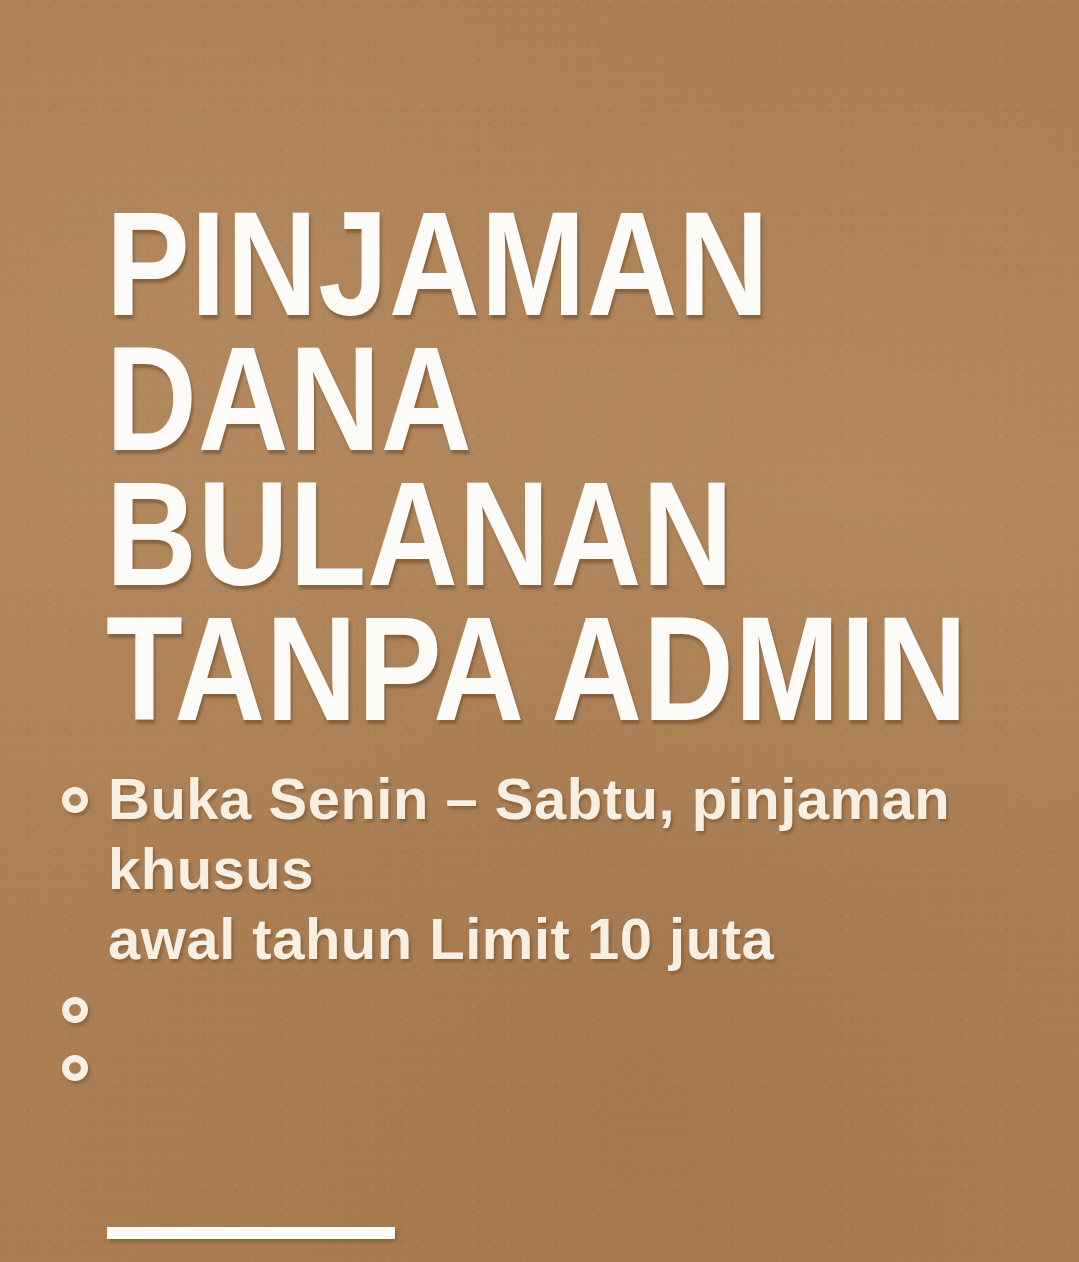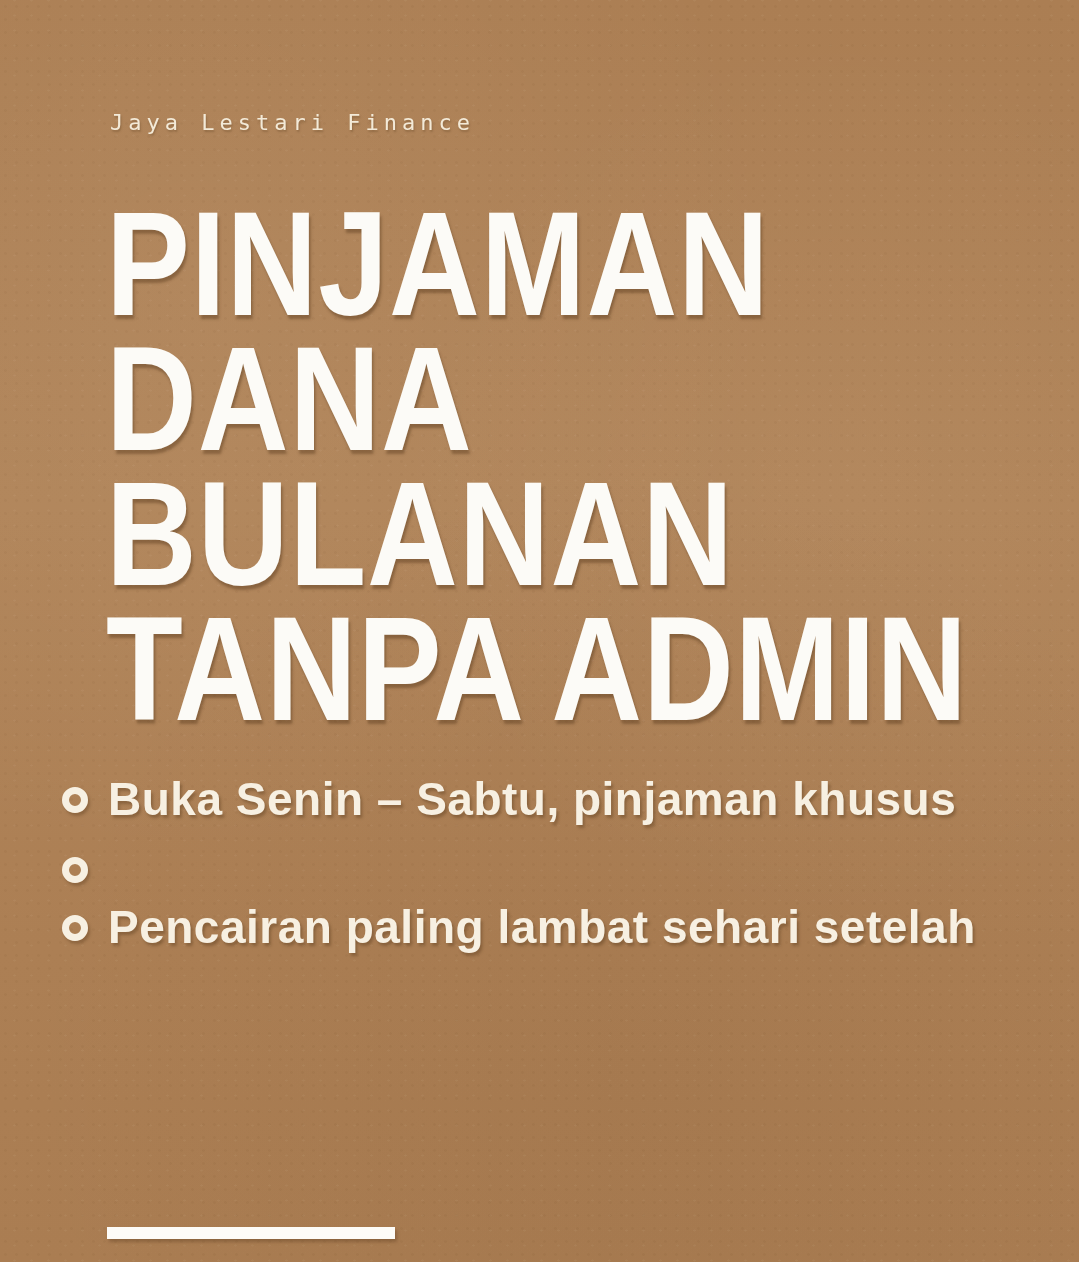--- a/index.html
+++ b/index.html
@@ -56,21 +56,21 @@
     text-shadow: 2px 4px 3px rgba(88,58,28,0.45);
   }
 
   .bullets {
     position: absolute;
     left: 62px;
     top: 764px;
     width: 960px;
     color: #f7f0e2;
     font-weight: 700;
-    font-size: 46px;
+    font-size: 58px;
     line-height: 70px;
     letter-spacing: 0.5px;
     text-shadow: 2px 3px 3px rgba(88,58,28,0.40);
   }
   .bullet-item {
     display: flex;
     align-items: flex-start;
   }
   .bullet-item.extra-gap { margin-top: 9px; }
   .bullet-marker {
@@ -94,48 +94,47 @@
     height: 12px;
     background: #fdfcf8;
     box-shadow: 2px 3px 3px rgba(88,58,28,0.35);
   }
 </style>
 </head>
 <body>
 
 <div class="poster">
 
-  <div class="brand">Jaya Lestari Finance</div>
 
   <div class="headline">
     <span class="line">PINJAMAN</span>
     <span class="line">DANA</span>
     <span class="line">BULANAN</span>
     <span class="line">TANPA ADMIN</span>
   </div>
 
   <div class="bullets">
 
     <div class="bullet-item">
       <span class="bullet-marker"></span>
       <span class="bullet-text">
         <span class="bl">Buka Senin – Sabtu, pinjaman khusus</span>
+        <span class="bl">awal tahun Limit 10 juta</span>
       </span>
     </div>
 
     <div class="bullet-item">
       <span class="bullet-marker"></span>
       <span class="bullet-text">
       </span>
     </div>
 
     <div class="bullet-item extra-gap">
       <span class="bullet-marker"></span>
       <span class="bullet-text">
-        <span class="bl">Pencairan paling lambat sehari setelah</span>
       </span>
     </div>
 
   </div>
 
   <div class="divider"></div>
 
 </div>
 
 </body></html>

